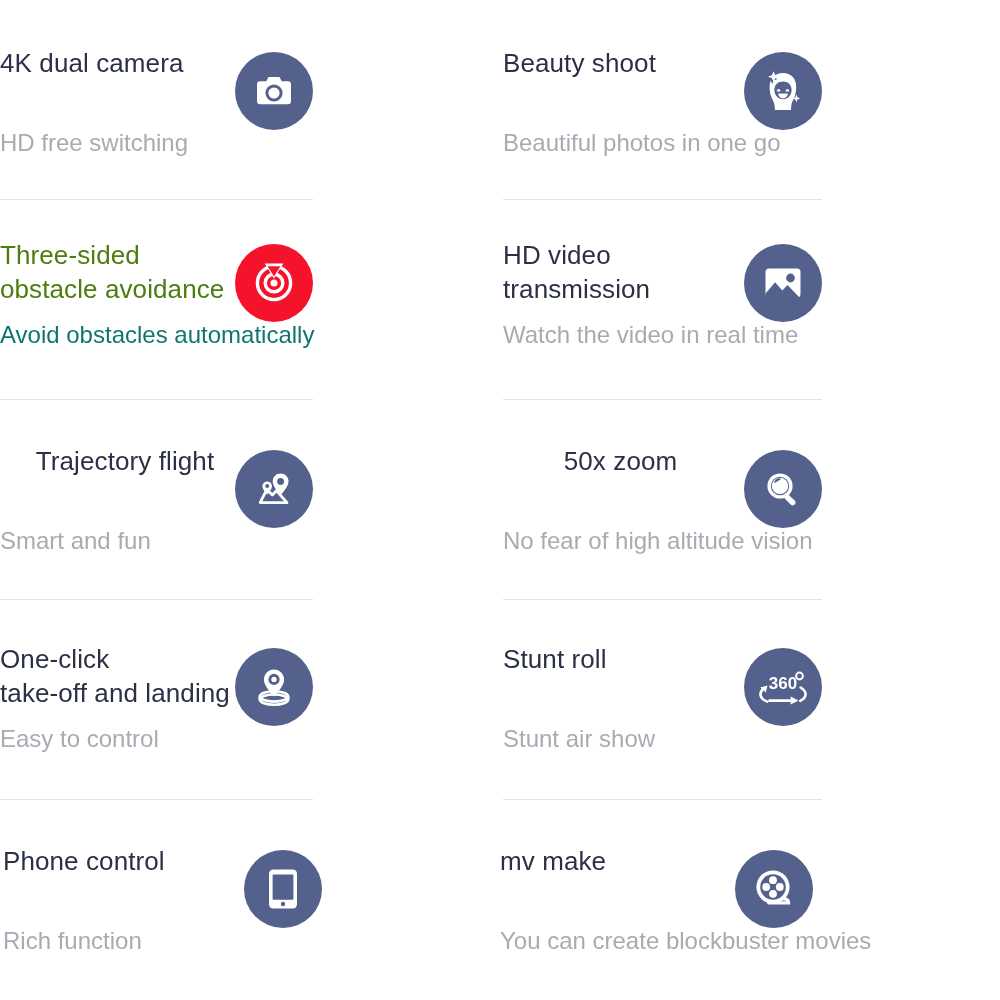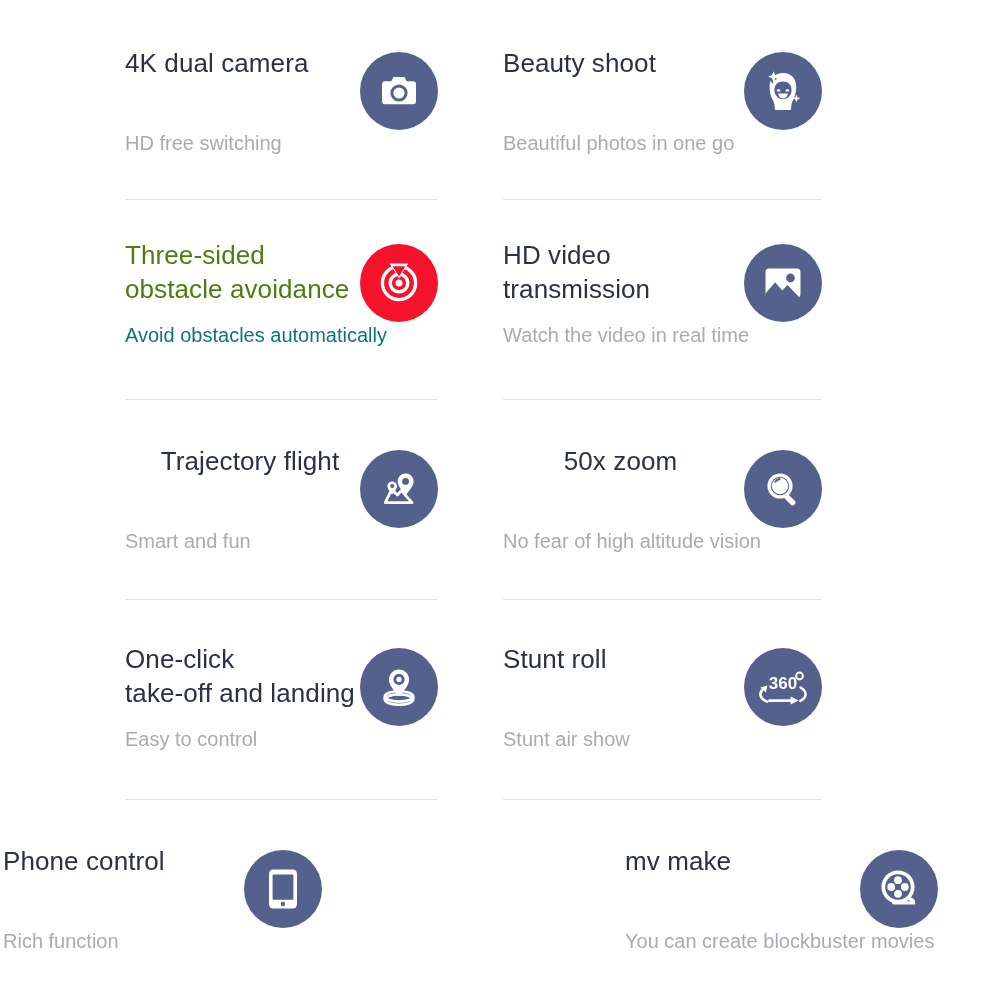--- a/index.html
+++ b/index.html
@@ -26,21 +26,21 @@
     column-gap: 0px;
   }
 
   .feature-card {
     position: relative;
     box-sizing: border-box;
     padding: 0;
   }
 
   
-  .col-left  .card-inner { margin-left: 125px; width: 313px; }
+  .col-left  .card-inner { width: 313px; }
   .col-right .card-inner { margin-left: 3px;  width: 319px; }
 
   .card-inner {
     position: relative;
     height: 100%;
     box-sizing: border-box;
   }
 
   .card-head {
     position: relative;
@@ -76,21 +76,21 @@
   }
 
   .icon-badge svg {
     display: block;
   }
 
   .card-sub {
     position: absolute;
     left: 0;
     top: 100px;
-    font-size: 20px;
+    font-size: 24px;
     line-height: 26px;
     color: #a9abb3;
     font-weight: 400;
     white-space: nowrap;
   }
 
   .divider {
     position: absolute;
     left: 0;
     bottom: 0px;

